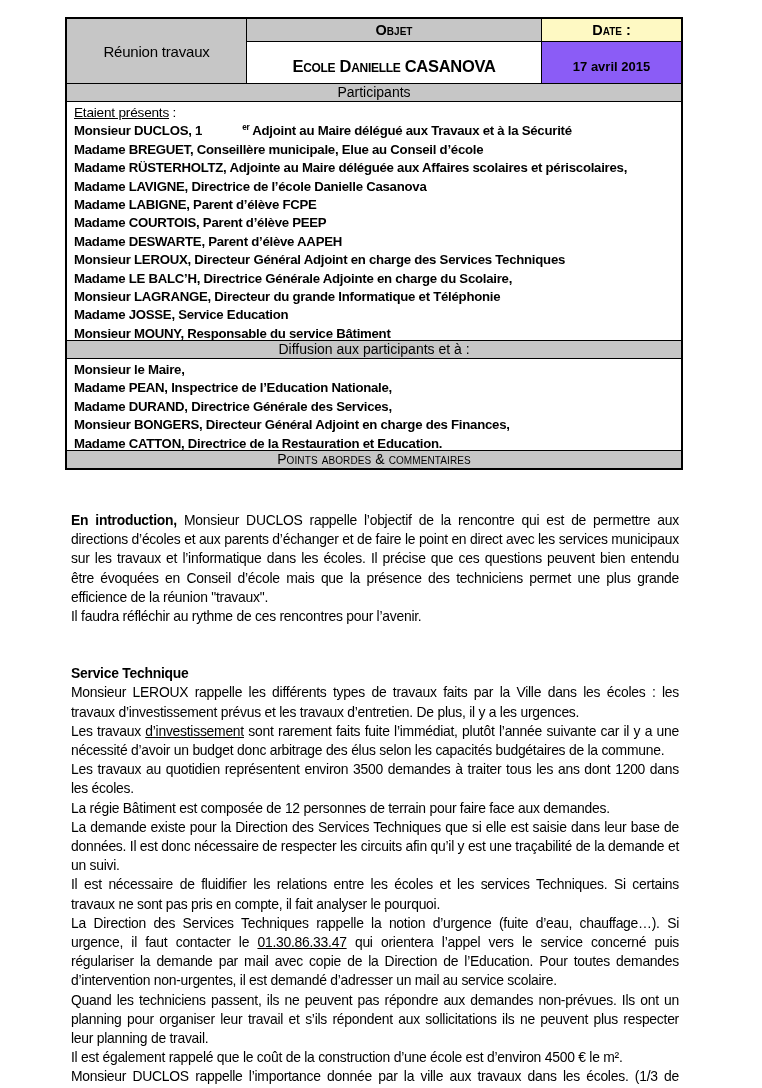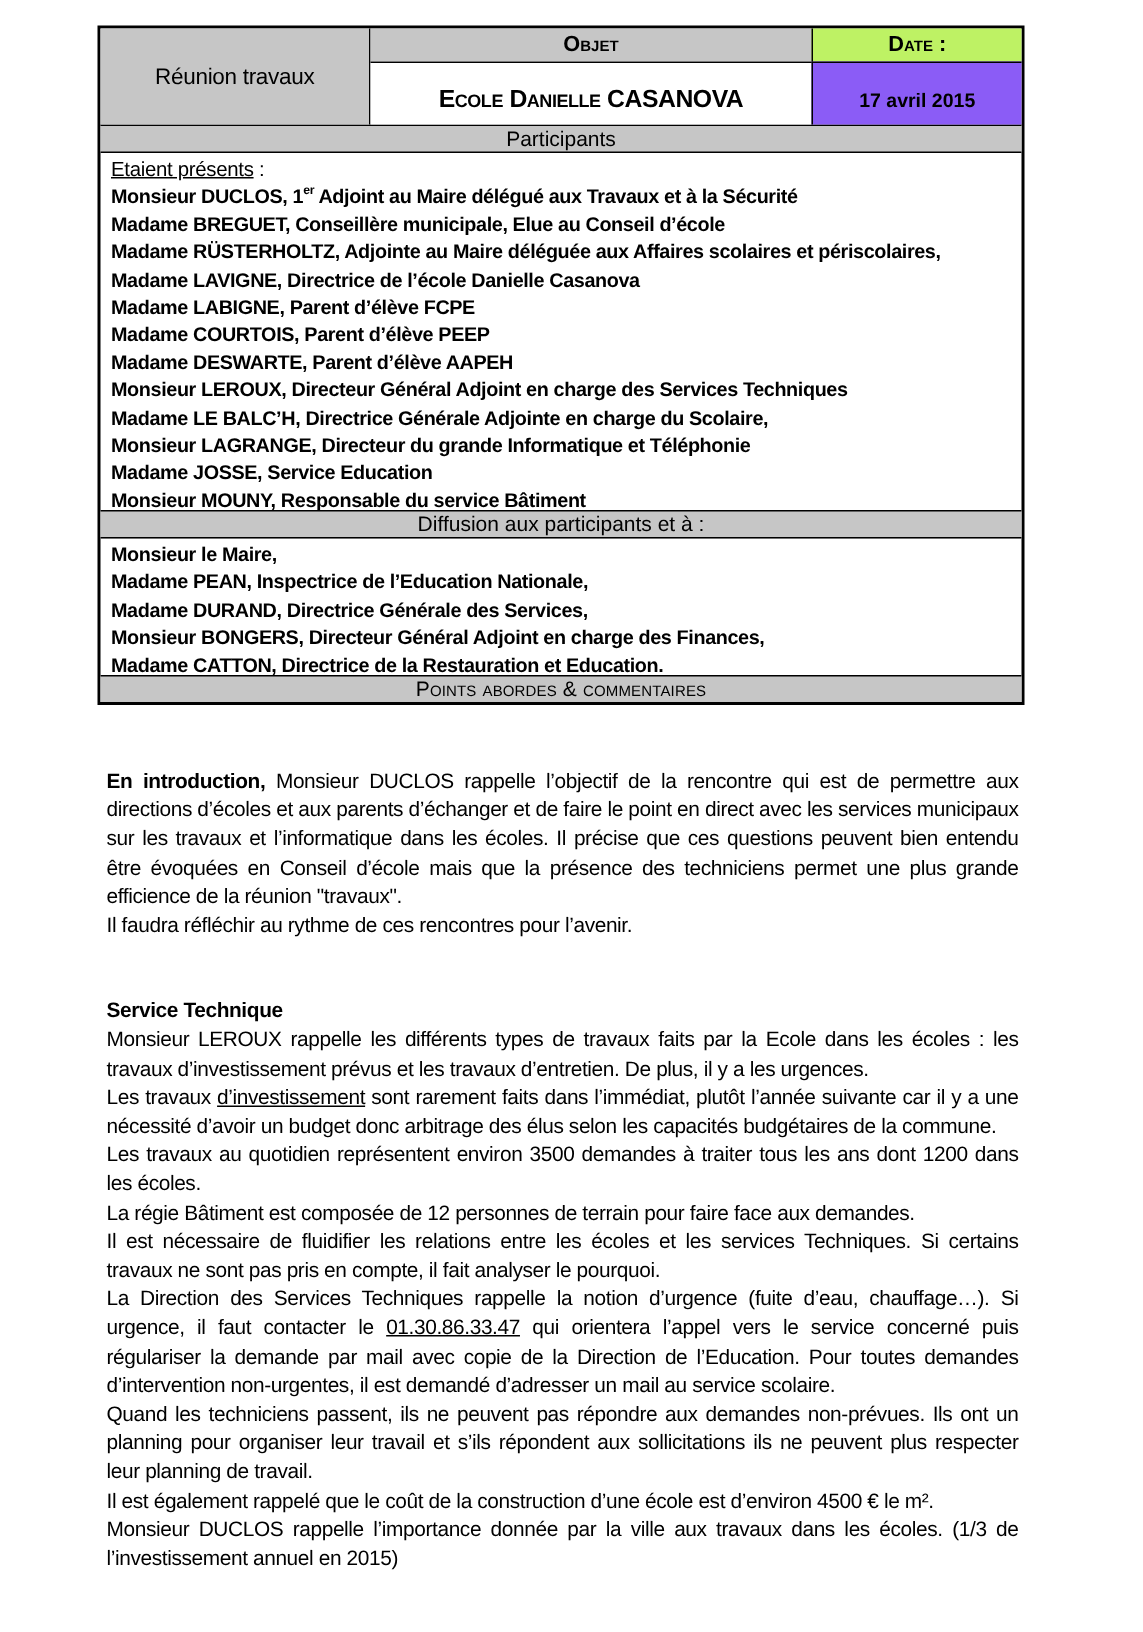--- a/index.html
+++ b/index.html
@@ -25,21 +25,21 @@
   .cell{box-sizing:border-box;display:flex;align-items:center;justify-content:center;}
   .cell-meeting{
     grid-row:1 / span 2;grid-column:1;background:#c6c6c6;
     border-right:1.5px solid #000;font-size:15px;letter-spacing:-0.2px;
   }
   .cell-objet-label{
     grid-row:1;grid-column:2;background:#c6c6c6;
     font-weight:bold;font-variant:small-caps;font-size:14.5px;
   }
   .cell-date-label{
-    grid-row:1;grid-column:3;background:#bef264;border-left:1.5px solid #000;
+    grid-row:1;grid-column:3;background:#fef9c3;border-left:1.5px solid #000;
     font-weight:bold;font-variant:small-caps;font-size:14.5px;
   }
   .cell-objet-value{
     grid-row:2;grid-column:2;background:#fff;border-top:1.5px solid #000;
     font-weight:bold;font-variant:small-caps;font-size:16.5px;letter-spacing:-0.3px;
     padding-top:8px;
   }
   .cell-date-value{
     grid-row:2;grid-column:3;background:#8b5cf6;
     border-top:1.5px solid #000;border-left:1.5px solid #000;
@@ -75,21 +75,21 @@
     padding:5px 4px 0 6px;box-sizing:border-box;
   }
   .para{
     font-size:13.9px;line-height:19.2px;letter-spacing:-0.25px;
     text-align:justify;margin:0;
   }
   .spacer{height:38px;}
 
   .b{font-weight:bold;}
   .u{text-decoration:underline;}
-  sup{font-size:0.62em;line-height:0;}
+  sup{font-size:0.62em;line-height:0;margin-left:40px;}
 </style>
 </head>
 <body>
 
 <div class="page">
 
   <div class="doc-frame">
 
     <div class="header-grid">
       <div class="cell cell-meeting">
@@ -143,24 +143,25 @@
 
     <div class="section-bar sc last">Points abordes &amp; commentaires</div>
 
   </div>
 
   <div class="body-section">
       <div class="para"><span class="b">En introduction,</span><span> Monsieur DUCLOS rappelle l’objectif de la rencontre qui est de permettre aux directions d’écoles et aux parents d’échanger et de faire le point en direct avec les services municipaux sur les travaux et l’informatique dans les écoles. Il précise que ces questions peuvent bien entendu être évoquées en Conseil d’école mais que la présence des techniciens permet une plus grande efficience de la réunion "travaux".</span></div>
       <div class="para"><span>Il faudra réfléchir au rythme de ces rencontres pour l’avenir.</span></div>
       <div class="spacer"></div>
       <div class="para"><span class="b">Service Technique</span></div>
-      <div class="para"><span>Monsieur LEROUX rappelle les différents types de travaux faits par la Ecole dans les écoles : les travaux d’investissement prévus et les travaux d’entretien. De plus, il y a les urgences.</span></div>
-      <div class="para"><span>Les travaux </span><span class="u">d’investissement</span><span> sont rarement faits dans l’immédiat, plutôt l’année suivante car il y a une nécessité d’avoir un budget donc arbitrage des élus selon les capacités budgétaires de la commune.</span></div>
+      <div class="para"><span>Monsieur LEROUX rappelle les différents types de travaux faits par la Ville dans les écoles : les travaux d’investissement prévus et les travaux d’entretien. De plus, il y a les urgences.</span></div>
+      <div class="para"><span>Les travaux </span><span class="u">d’investissement</span><span> sont rarement faits fuite l’immédiat, plutôt l’année suivante car il y a une nécessité d’avoir un budget donc arbitrage des élus selon les capacités budgétaires de la commune.</span></div>
       <div class="para"><span>Les travaux au quotidien  représentent environ 3500 demandes à traiter tous les ans dont 1200 dans les écoles.</span></div>
       <div class="para"><span>La régie Bâtiment est composée de 12 personnes de terrain pour faire face aux demandes.</span></div>
+      <div class="para"><span>La demande existe pour la Direction des Services Techniques que si elle est saisie dans leur base de données. Il est donc nécessaire de respecter les circuits afin qu’il y est une traçabilité de la demande et un suivi.</span></div>
       <div class="para"><span>Il est nécessaire de fluidifier les relations entre les écoles et les services Techniques. Si certains travaux ne sont pas pris en compte, il fait analyser le pourquoi.</span></div>
       <div class="para"><span>La Direction des Services Techniques rappelle la notion d’urgence (fuite d’eau, chauffage…). Si urgence, il faut contacter le </span><span class="u">01.30.86.33.47</span><span> qui orientera l’appel vers le service concerné puis régulariser la demande par mail avec copie de la Direction de l’Education. Pour toutes demandes d’intervention non-urgentes, il est demandé d’adresser un mail au service scolaire.</span></div>
       <div class="para"><span>Quand les techniciens passent, ils ne peuvent pas répondre aux demandes non-prévues. Ils ont un planning pour organiser leur travail et s’ils répondent aux sollicitations ils ne peuvent plus respecter leur planning de travail.</span></div>
       <div class="para"><span>Il est également rappelé que le coût de la construction d’une école est d’environ 4500 € le m².</span></div>
       <div class="para"><span>Monsieur DUCLOS rappelle l’importance donnée par la ville aux travaux dans les écoles. (1/3 de l’investissement annuel en 2015)</span></div>
     </div>
 
 </div>
 
 </body></html>

